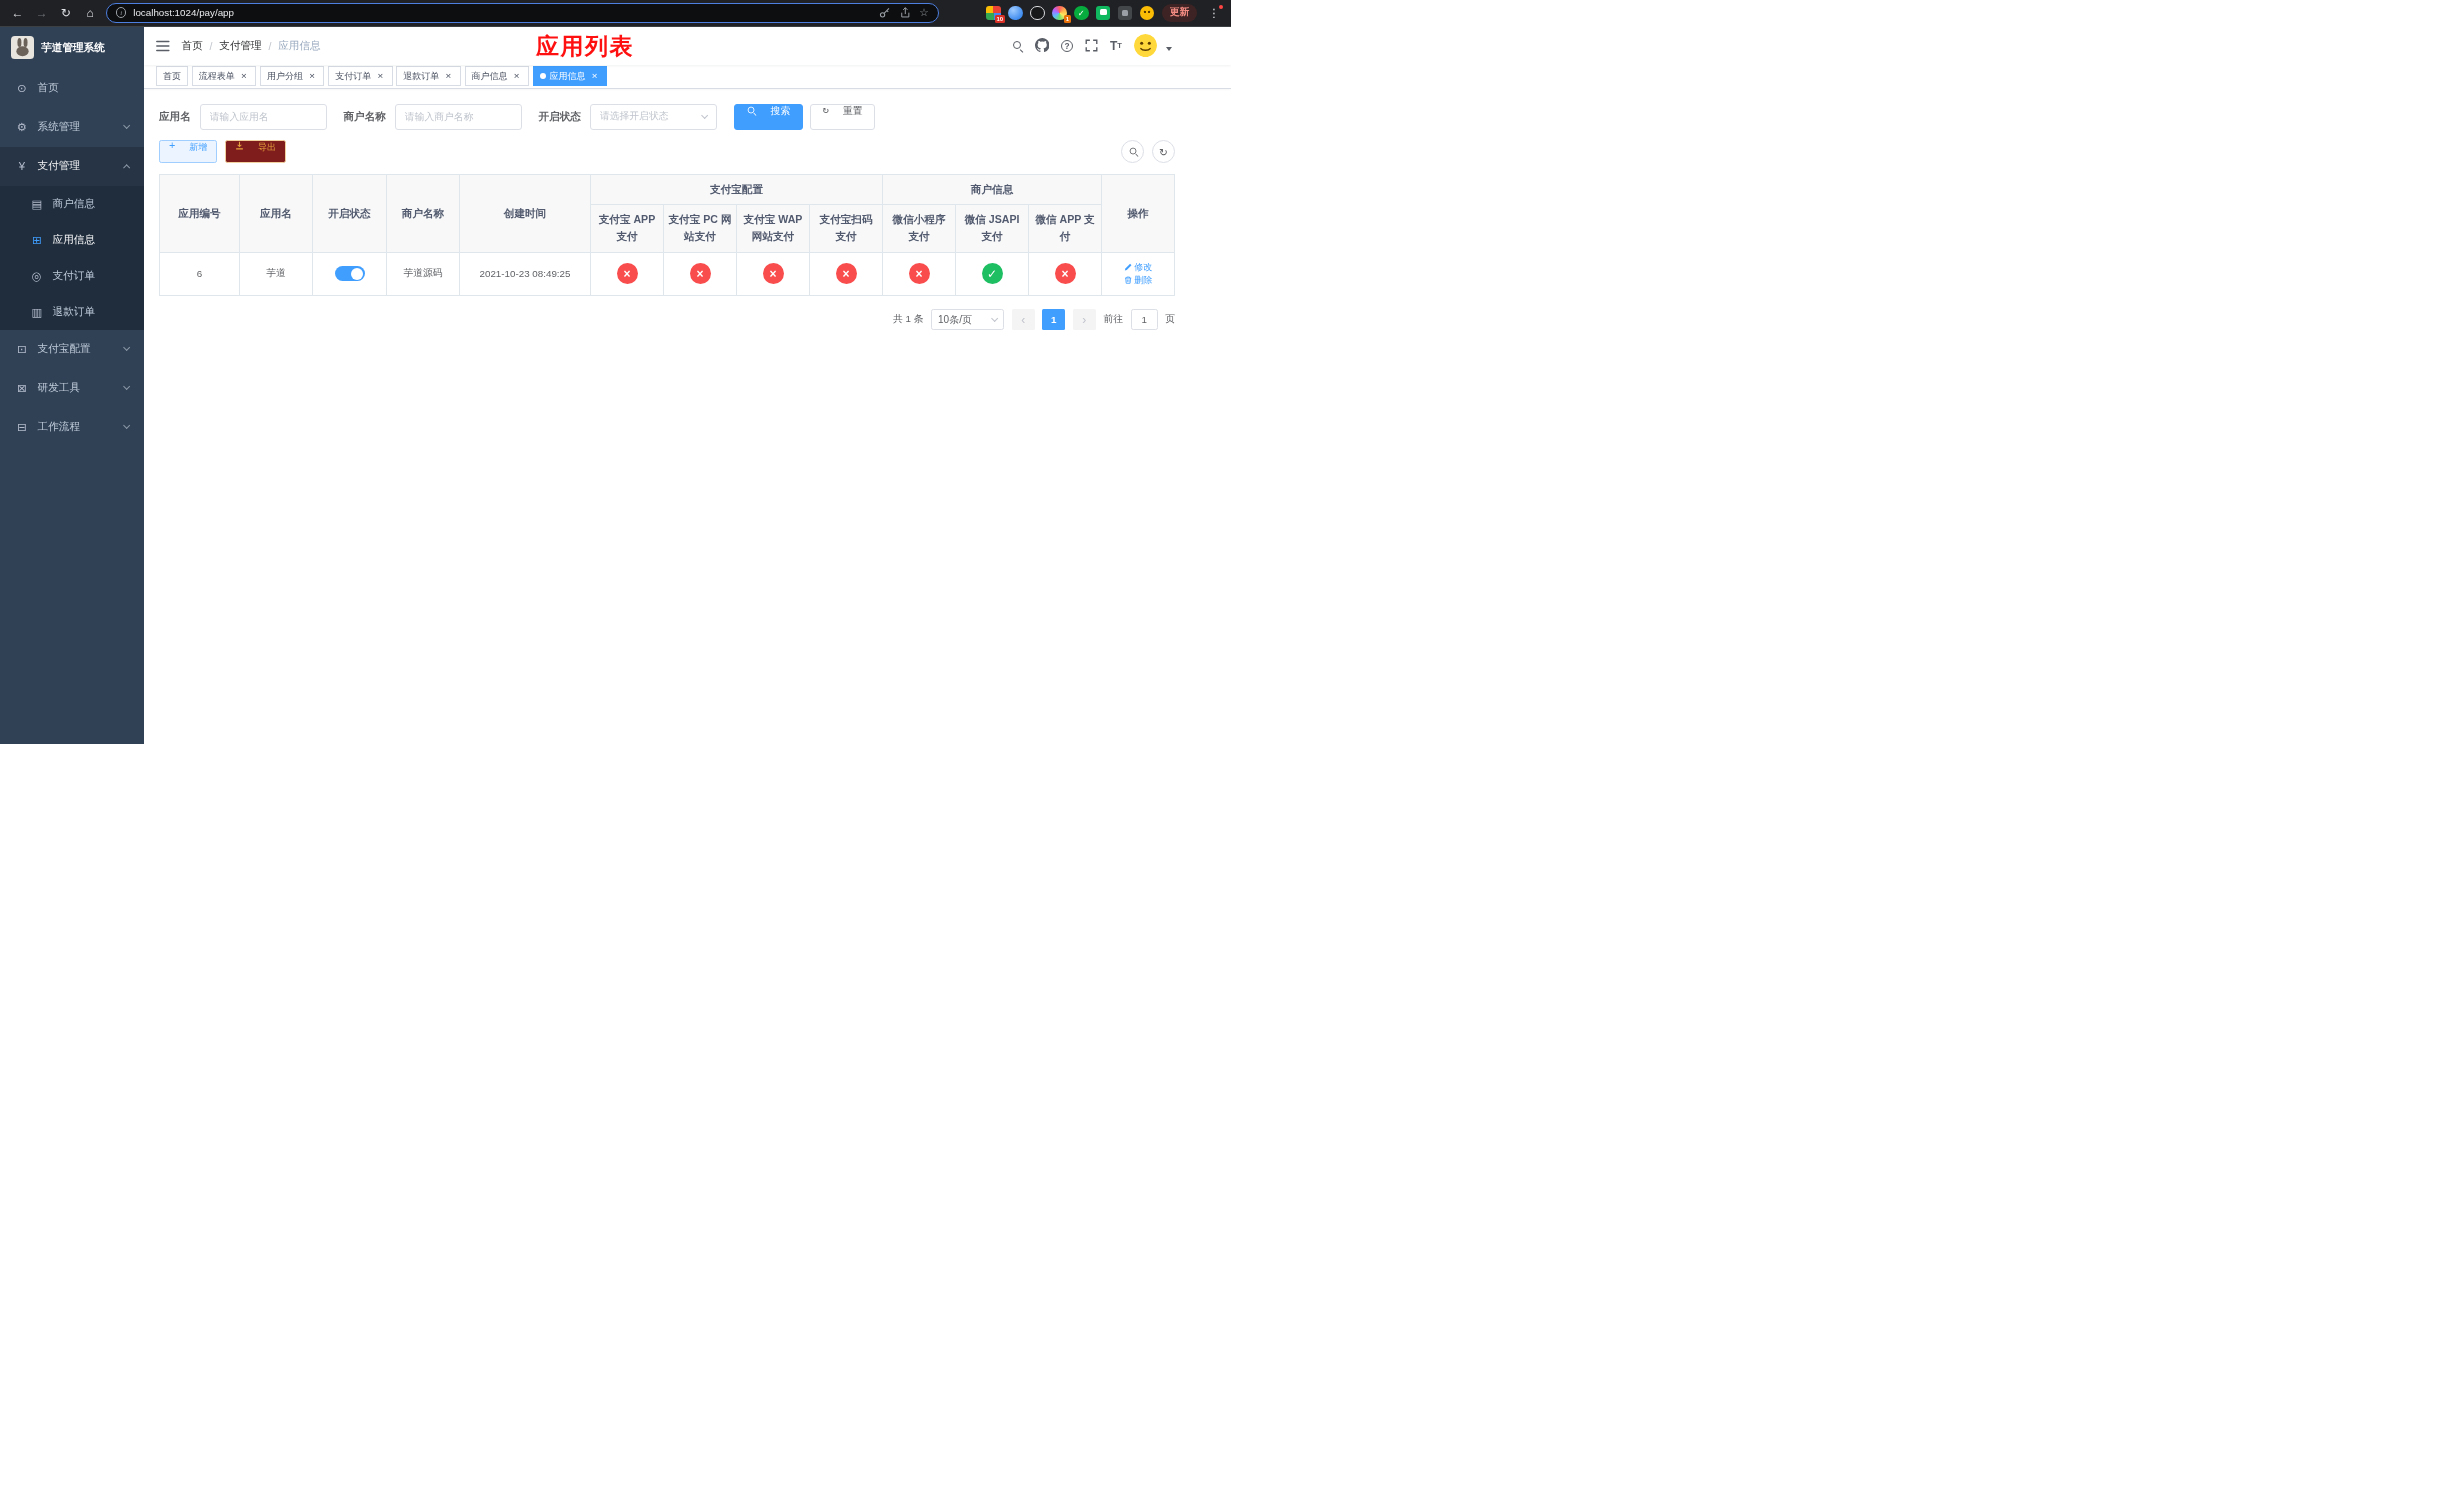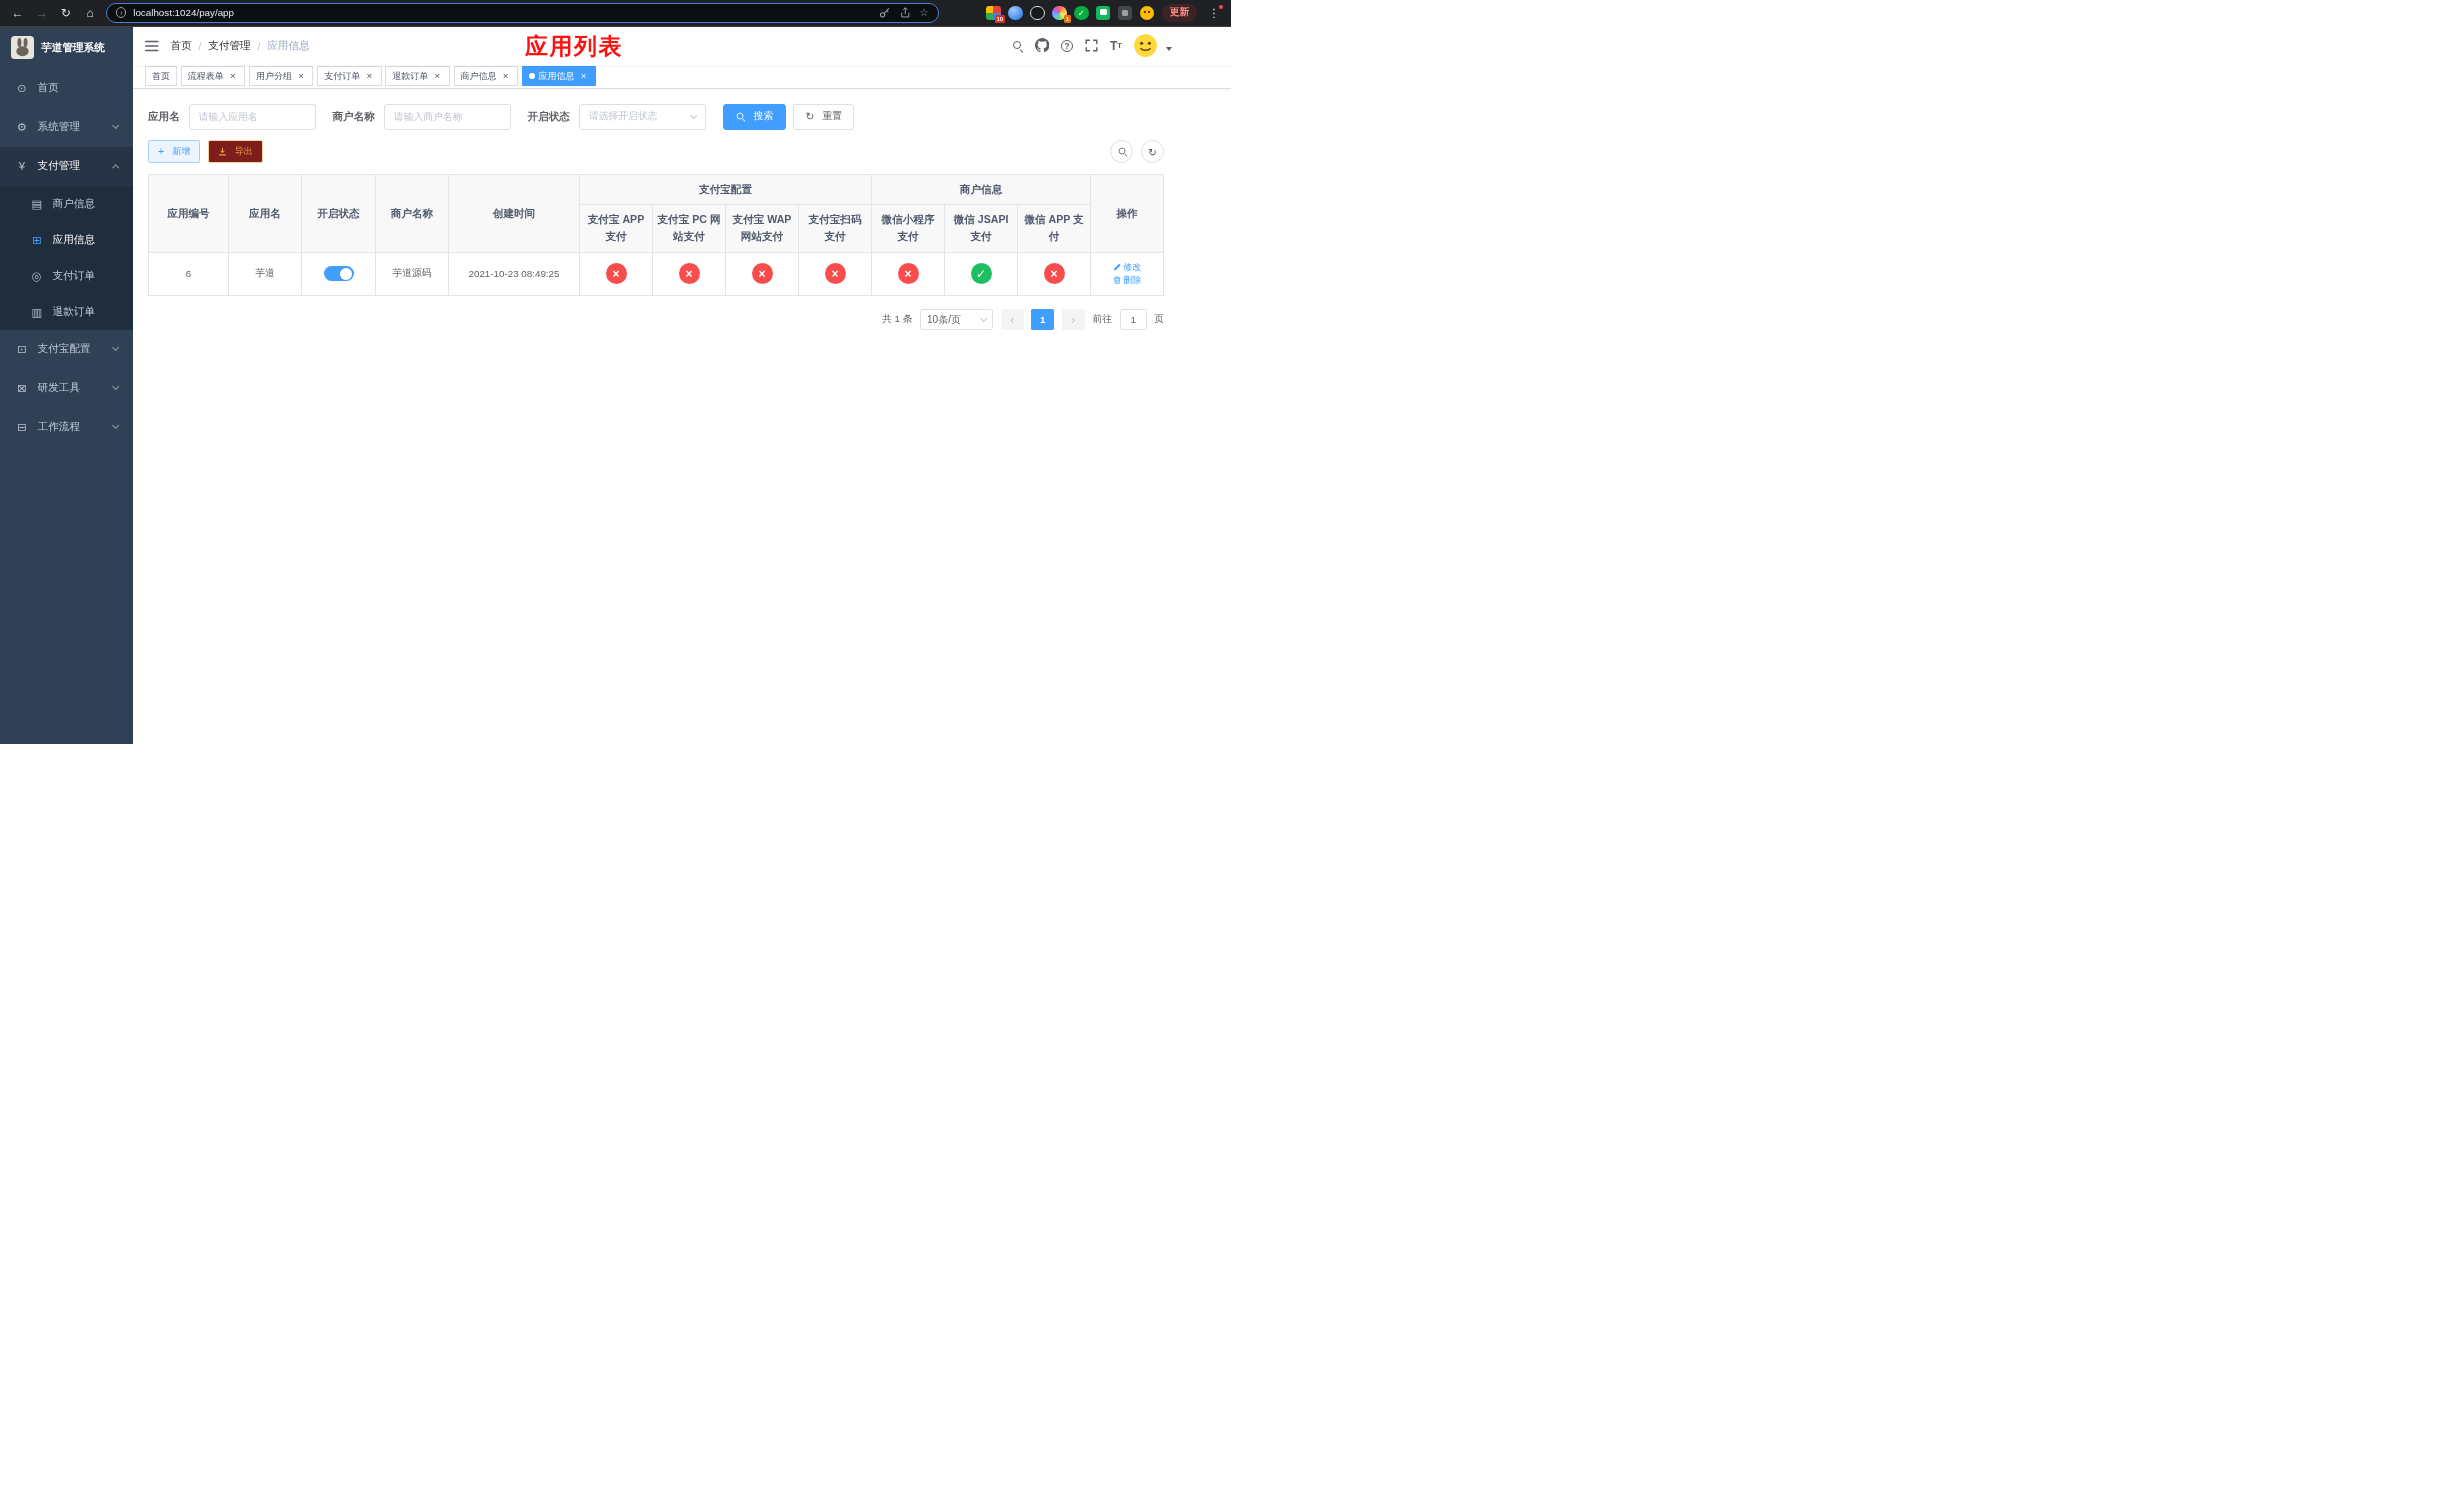--- a/index.html
+++ b/index.html
@@ -29,21 +29,21 @@
 .ext-greensq{background:#10b95f}
 .ext-greensq::after{content:"";position:absolute;left:3.8px;top:3.8px;width:6.8px;height:5.3px;background:#fff;border-radius:1.5px}
 .ext-puzzle{background:#44474a}
 .ext-puzzle::after{content:"";position:absolute;left:4.2px;top:4.2px;width:6px;height:6px;background:#9aa0a6;border-radius:1.5px}
 .ext-face{background:radial-gradient(circle at 35% 42%,#5b3b00 0 1.1px,transparent 1.5px),radial-gradient(circle at 65% 42%,#5b3b00 0 1.1px,transparent 1.5px),#fbbc05}
 .update-chip{color:#f28b82;background:rgba(217,48,37,.16);font-size:9.8px;font-weight:700;padding:2.3px 7.6px;border-radius:9.8px;white-space:nowrap;cursor:pointer}
 .menu-dots{color:#dee1e6;font-size:11.4px;position:relative;padding:0 3.8px;cursor:pointer}
 .menu-dots::after{content:"";position:absolute;top:-0.8px;right:0;width:4.5px;height:4.5px;border-radius:50%;background:#f44}
 
 .app{display:flex;height:718px}
-.sidebar{width:133px;background:#304156;flex-shrink:0;overflow:hidden}
+.sidebar{width:144px;background:#304156;flex-shrink:0;overflow:hidden}
 .logo-row{height:42px;display:flex;align-items:center;gap:7.6px;padding:0 10.6px;cursor:pointer}
 .logo-title{color:#fff;font-weight:700;font-size:10.6px;white-space:nowrap}
 .m-item{height:39px;display:flex;align-items:center;gap:9px;padding:0 15px;color:#bfcbd9;font-size:10.6px;cursor:pointer;white-space:nowrap}
 .m-ic{width:13.6px;text-align:center;font-size:11.4px;color:#b4bccc;flex-shrink:0}
 .chev{margin-left:auto;width:5.3px;height:5.3px;border-right:1.1px solid #8a97a6;border-bottom:1.1px solid #8a97a6;transform:rotate(45deg);margin-top:-3px;flex-shrink:0}
 .chev.up{transform:rotate(-135deg);margin-top:3.8px}
 .m-item.parent-open{background:#263445;color:#f4f4f5}
 .submenu .m-item{height:36px;padding-left:30px;background:#1f2d3d}
 .submenu .m-item.active{color:#fff}
 .submenu .m-item.active .m-ic{color:var(--primary)}
@@ -73,21 +73,21 @@
 .content{flex:1;padding:15px;overflow:hidden}
 .filter-bar{display:flex;align-items:center}
 .f-group{display:flex;align-items:center;gap:9px;margin-right:16.7px}
 .f-group label{font-weight:700;color:#606266;font-size:10.6px;white-space:nowrap}
 .inp{width:127px;height:26px;border:0.8px solid #dcdfe6;border-radius:3px;padding:0 9px;font-size:9.8px;color:#606266;outline:none;font-family:inherit;background:#fff}
 .inp::placeholder{color:#bfc4cc}
 .select{width:127px;height:26px;border:0.8px solid #dcdfe6;border-radius:3px;display:flex;align-items:center;justify-content:space-between;padding:0 9px;cursor:pointer;background:#fff}
 .sel-ph{color:#bfc4cc;font-size:9.8px;white-space:nowrap}
 .sel-val{color:#606266;font-size:10px;white-space:nowrap}
 .sel-caret{width:5.3px;height:5.3px;border-right:1px solid #c0c4cc;border-bottom:1px solid #c0c4cc;transform:rotate(45deg);margin-top:-2.3px;flex-shrink:0}
-.btn{display:inline-flex;align-items:center;justify-content:center;gap:8px;height:26px;padding:0 11.4px;border-radius:3px;border:0.8px solid #dcdfe6;background:#fff;color:#606266;font-size:9.8px;cursor:pointer;font-family:Liberation Sans, sans-serif;white-space:nowrap}
+.btn{display:inline-flex;justify-content:center;gap:14px;height:26px;padding:0 11.4px;border-radius:3px;border:0.8px solid #dcdfe6;background:#fff;color:#606266;font-size:9.8px;cursor:pointer;font-family:Liberation Mono, monospace;white-space:nowrap}
 .btn.primary{background:var(--primary);border-color:var(--primary);color:#fff}
 .btn .ric{font-size:10.6px;line-height:1}
 .toolbar{margin-top:10.6px;display:flex;align-items:center;gap:7.6px;width:1016px}
 .btn.mini{height:23px;padding:0 9px;font-size:9px;border-radius:2.3px}
 .btn.primary-plain{background:#ecf5ff;border-color:#a0cfff;color:var(--primary)}
 .btn.warning-plain{background:#7f1d1d;border-color:#f3d19e;color:var(--warning)}
 .plus{font-size:10.6px;line-height:1}
 .toolbar-right{margin-left:auto;display:flex;gap:7.6px}
 .circ-btn{width:23px;height:23px;border:0.8px solid #dcdfe6;border-radius:50%;display:inline-flex;align-items:center;justify-content:center;color:#606266;font-size:10.6px;cursor:pointer;background:#fff}
 

